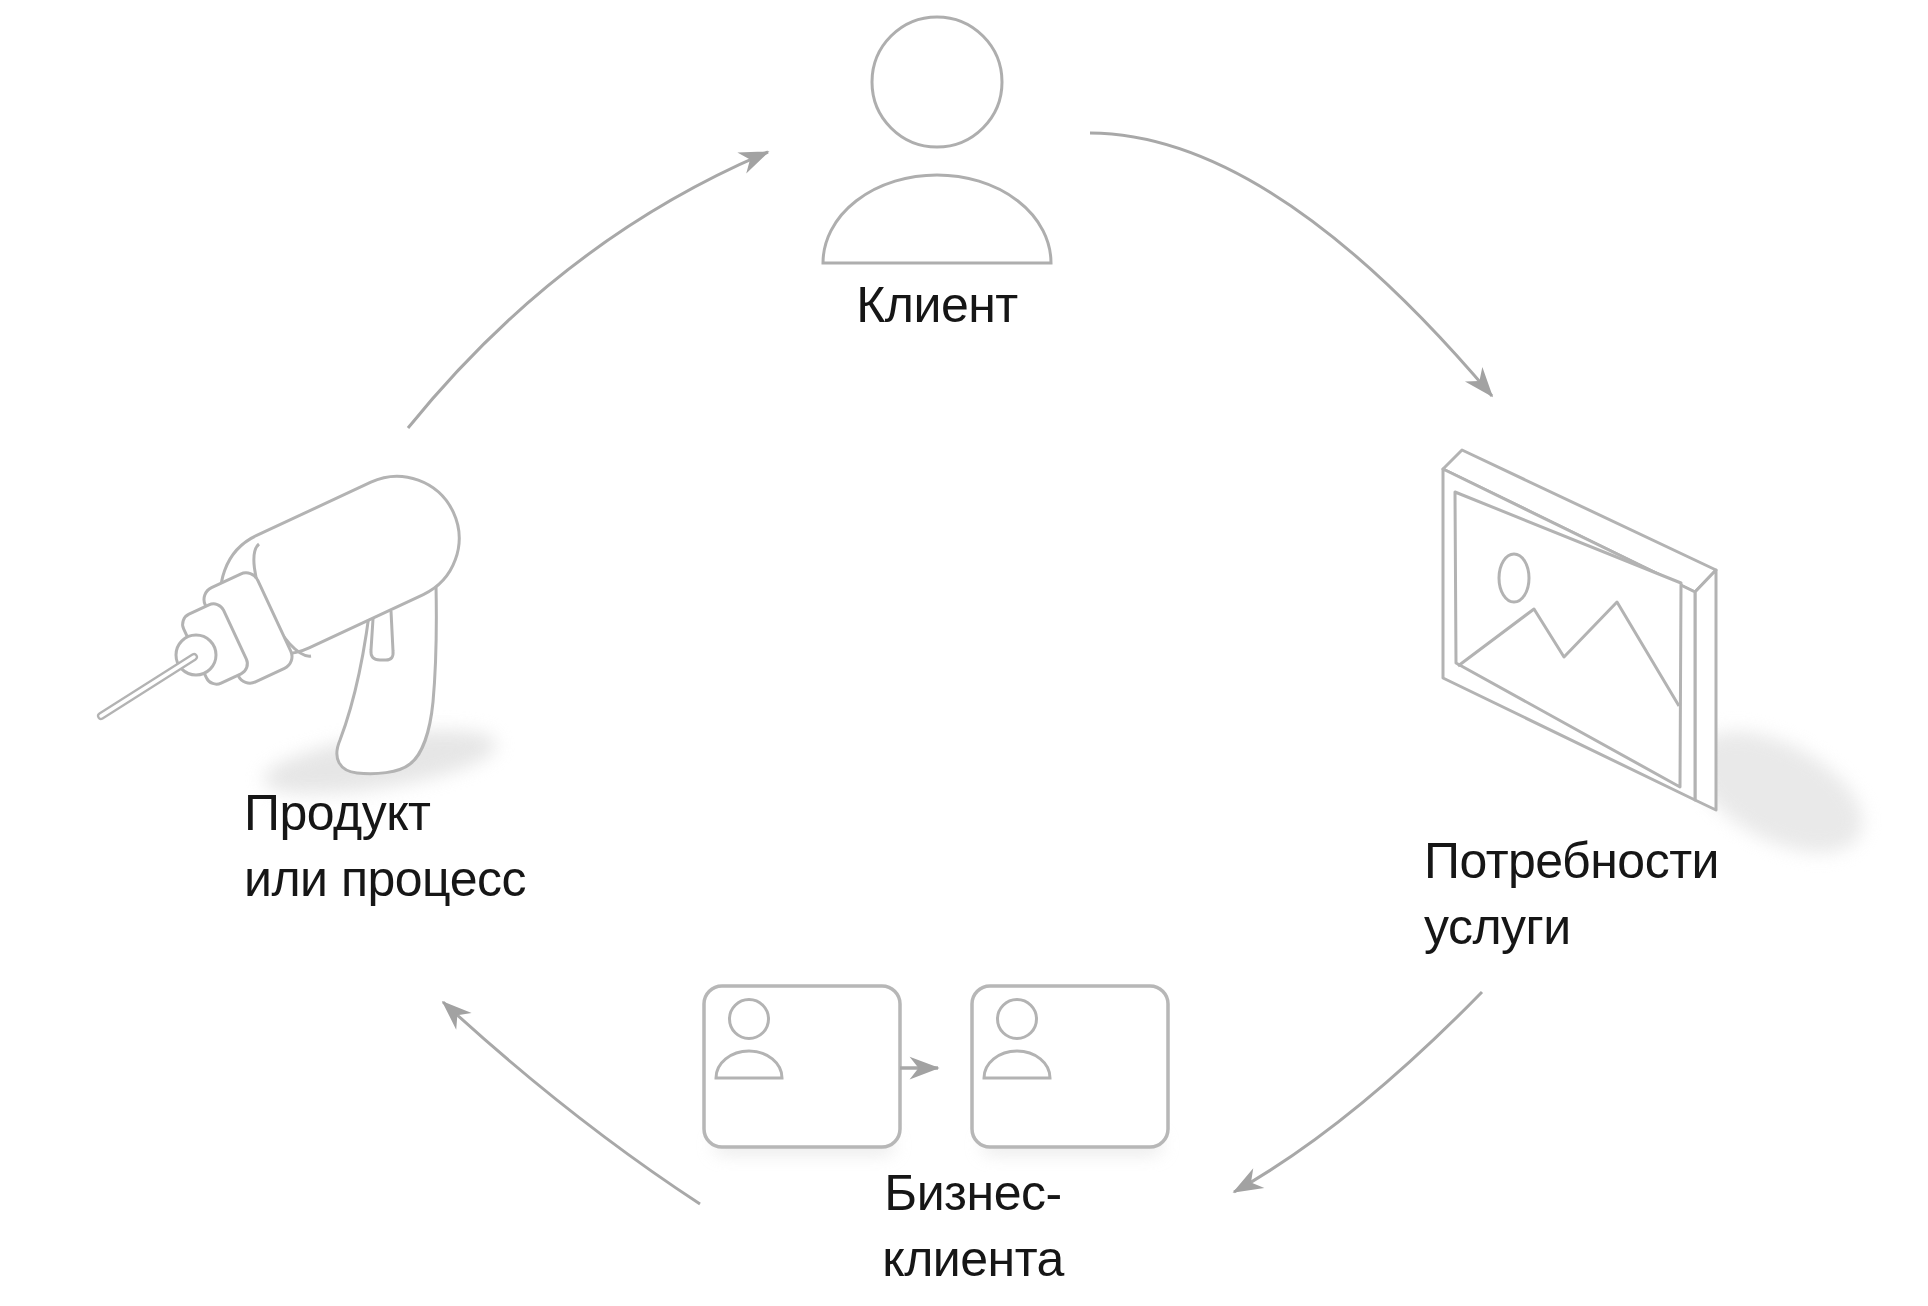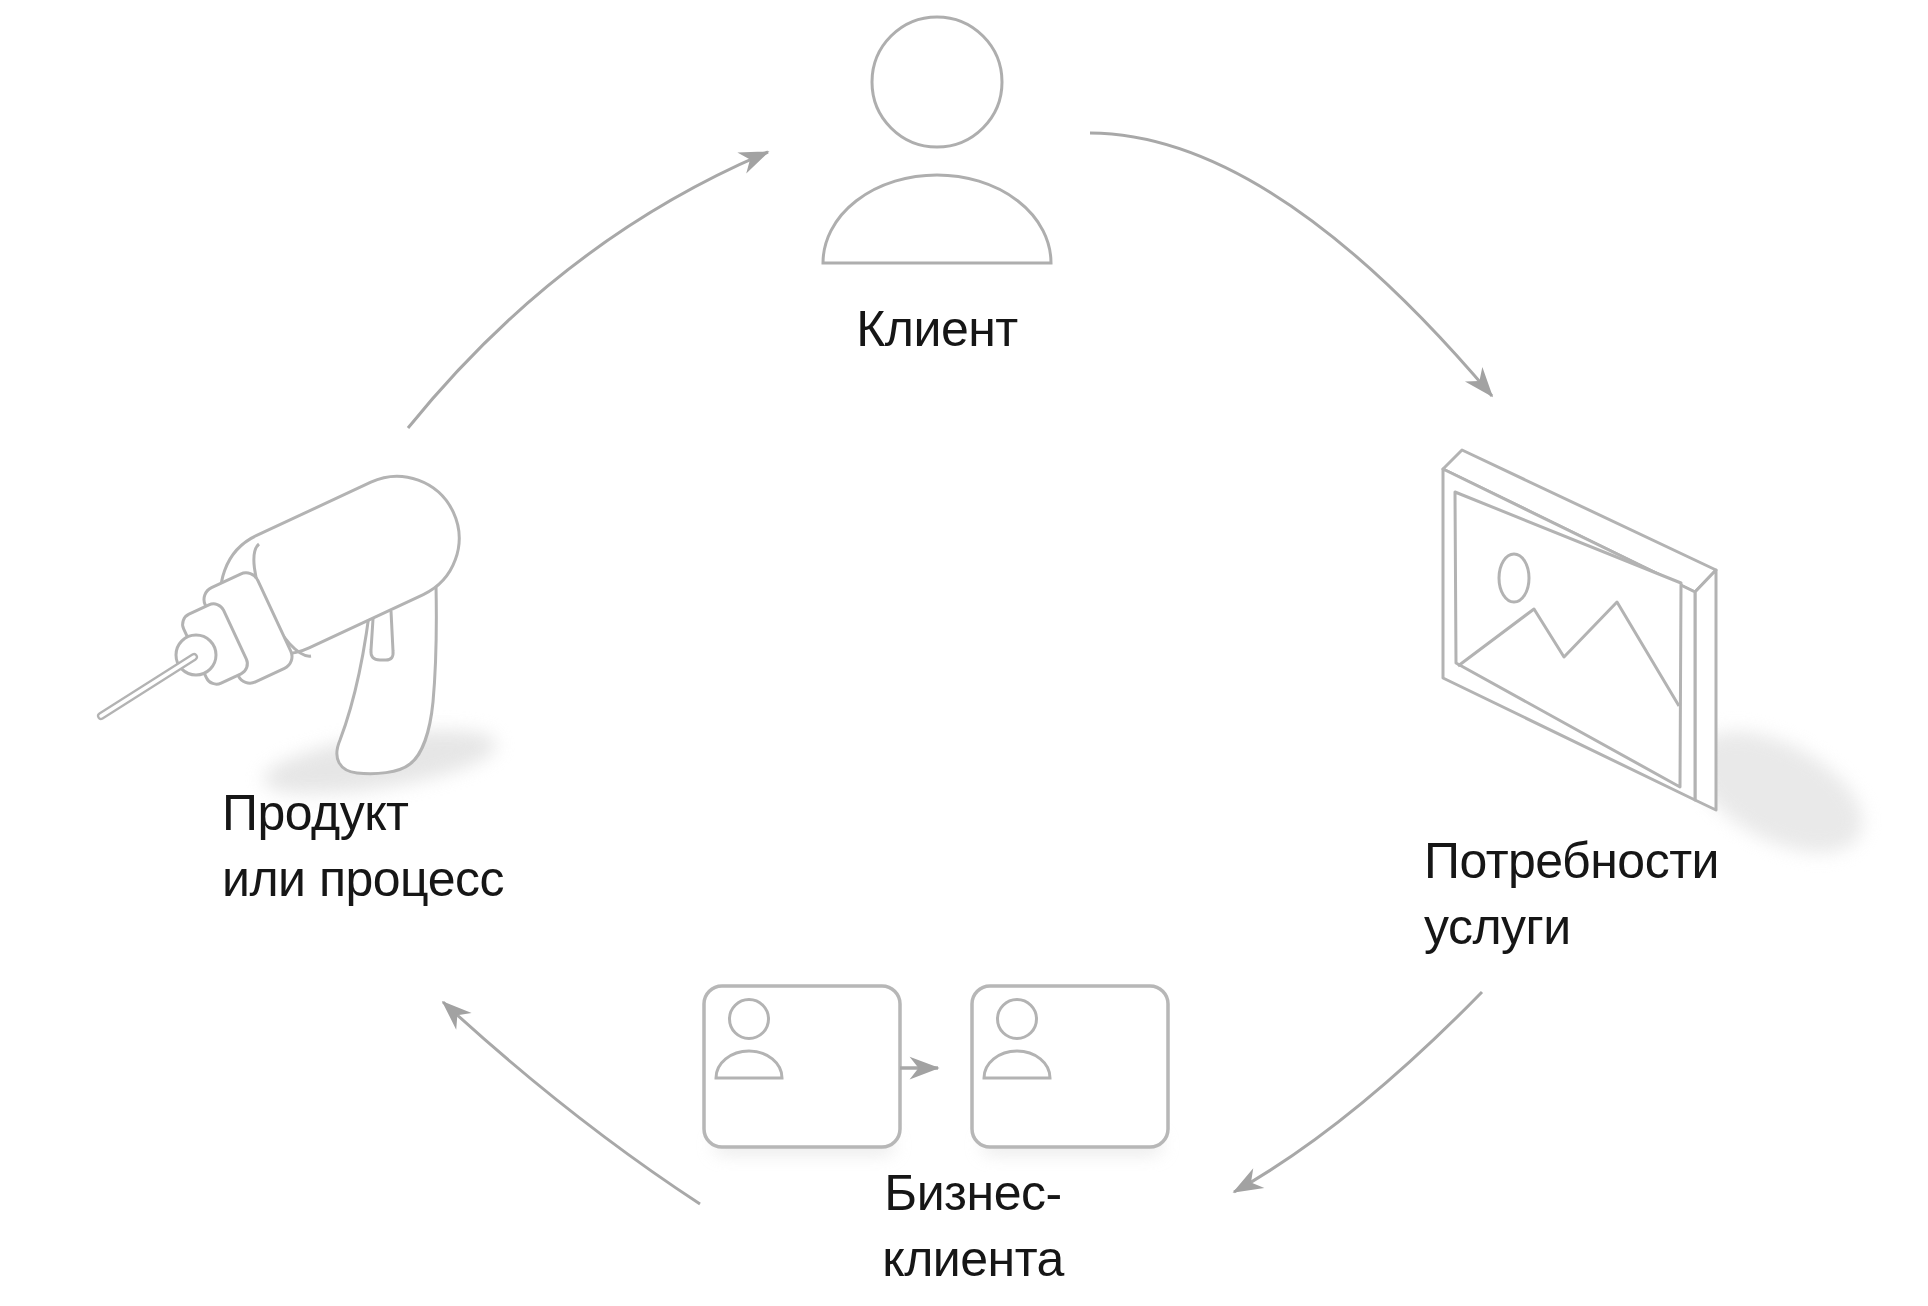--- a/index.html
+++ b/index.html
@@ -103,30 +103,30 @@
         <path d="M 716 1078 A 33 27 0 0 1 782 1078 Z"></path>
       </g>
       <g stroke="#b3b3b3" stroke-width="3" fill="#ffffff">
         <circle cx="1017" cy="1019" r="19.5"></circle>
         <path d="M 984 1078 A 33 27 0 0 1 1050 1078 Z"></path>
       </g>
       <path d="M 900 1068 L 938 1068" stroke="#a8a8a8" stroke-width="3.5" fill="none" marker-end="url(#dart)"></path>
     </g>
   </svg>
 
-  <div class="label centered" style="left:937px; top:296px;text-align:center;">
+  <div class="label centered" style="left:937px; top:272px;text-align:center;">
     <div><span>Клиент</span></div>
   </div>
 
   <div class="label" style="left:1424px; top:816px;margin-top:12px;">
     <div><span>Потребности</span></div>
     <div><span>услуги</span></div>
   </div>
 
-  <div class="label" style="left:222px; top:780px;">
+  <div class="label" style="left:244px; top:780px;">
     <div><span>Продукт</span></div>
     <div><span>или процесс</span></div>
   </div>
 
   <div class="label centered" style="left:973px; top:1160px;">
     <div><span>Бизнес-</span></div>
     <div><span>клиента</span></div>
   </div>
 
 </div>

